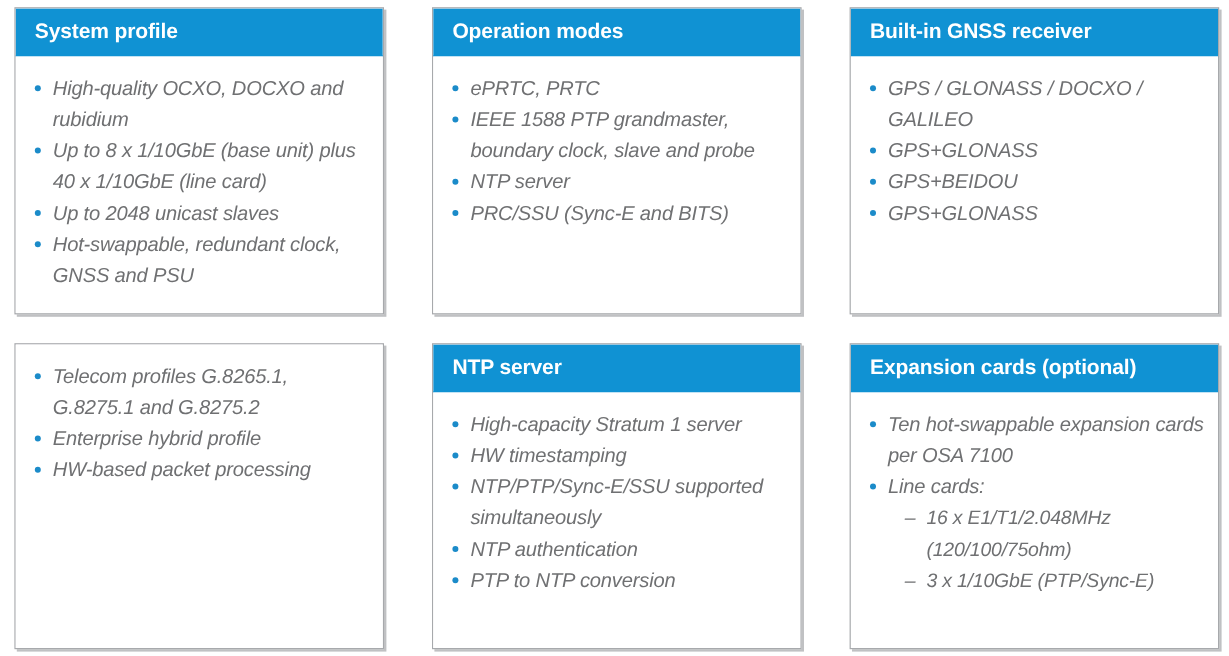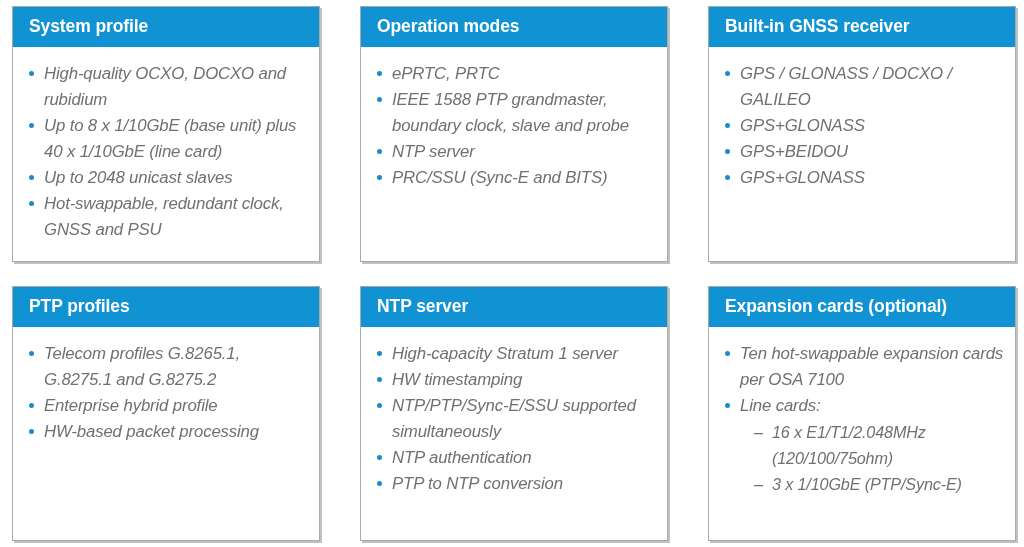--- a/index.html
+++ b/index.html
@@ -145,23 +145,20 @@
       <div class="card-body">
         <ul class="bullets">
           <li class="bullet-item"><span class="bullet-dot"></span><span>GPS / GLONASS / DOCXO / GALILEO</span></li>
           <li class="bullet-item"><span class="bullet-dot"></span><span>GPS+GLONASS</span></li>
           <li class="bullet-item"><span class="bullet-dot"></span><span>GPS+BEIDOU</span></li>
           <li class="bullet-item"><span class="bullet-dot"></span><span>GPS+GLONASS</span></li>
         </ul>
       </div>
     </div>
     <div class="card">
-      <div class="card-header">
-        <span class="card-header-title">PTP profiles</span>
-      </div>
       <div class="card-body">
         <ul class="bullets">
           <li class="bullet-item"><span class="bullet-dot"></span><span>Telecom profiles G.8265.1, G.8275.1 and G.8275.2</span></li>
           <li class="bullet-item"><span class="bullet-dot"></span><span>Enterprise hybrid profile</span></li>
           <li class="bullet-item"><span class="bullet-dot"></span><span>HW-based packet processing</span></li>
         </ul>
       </div>
     </div>
     <div class="card">
       <div class="card-header">

